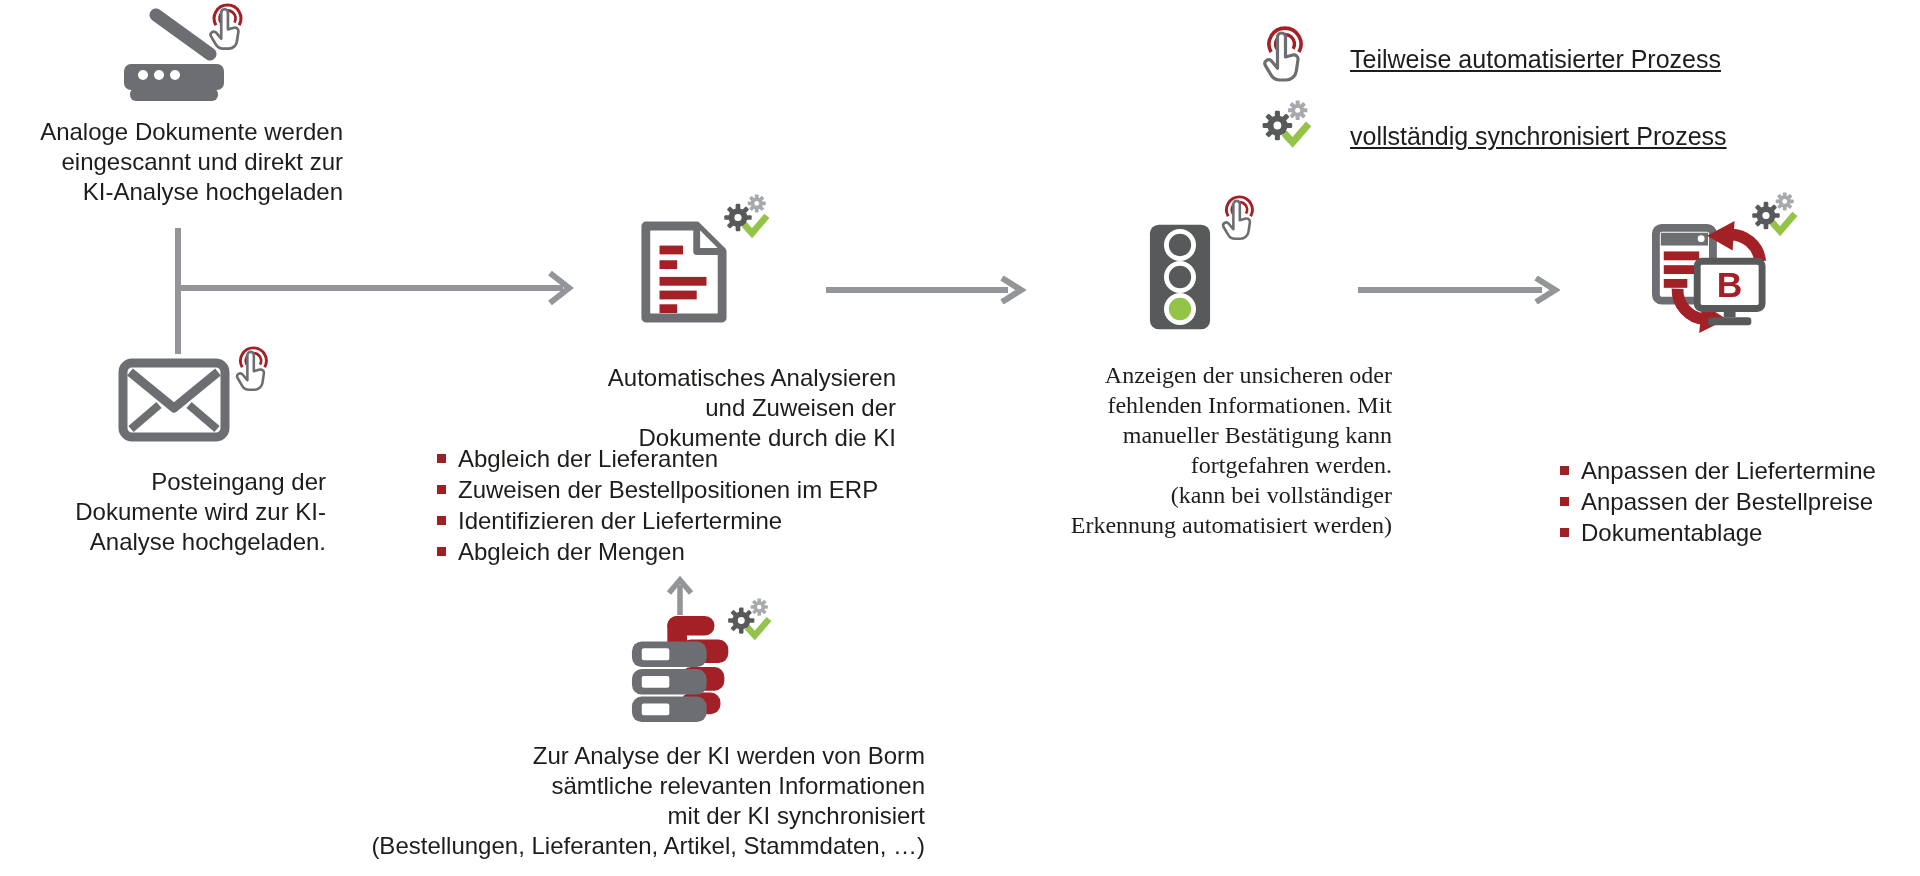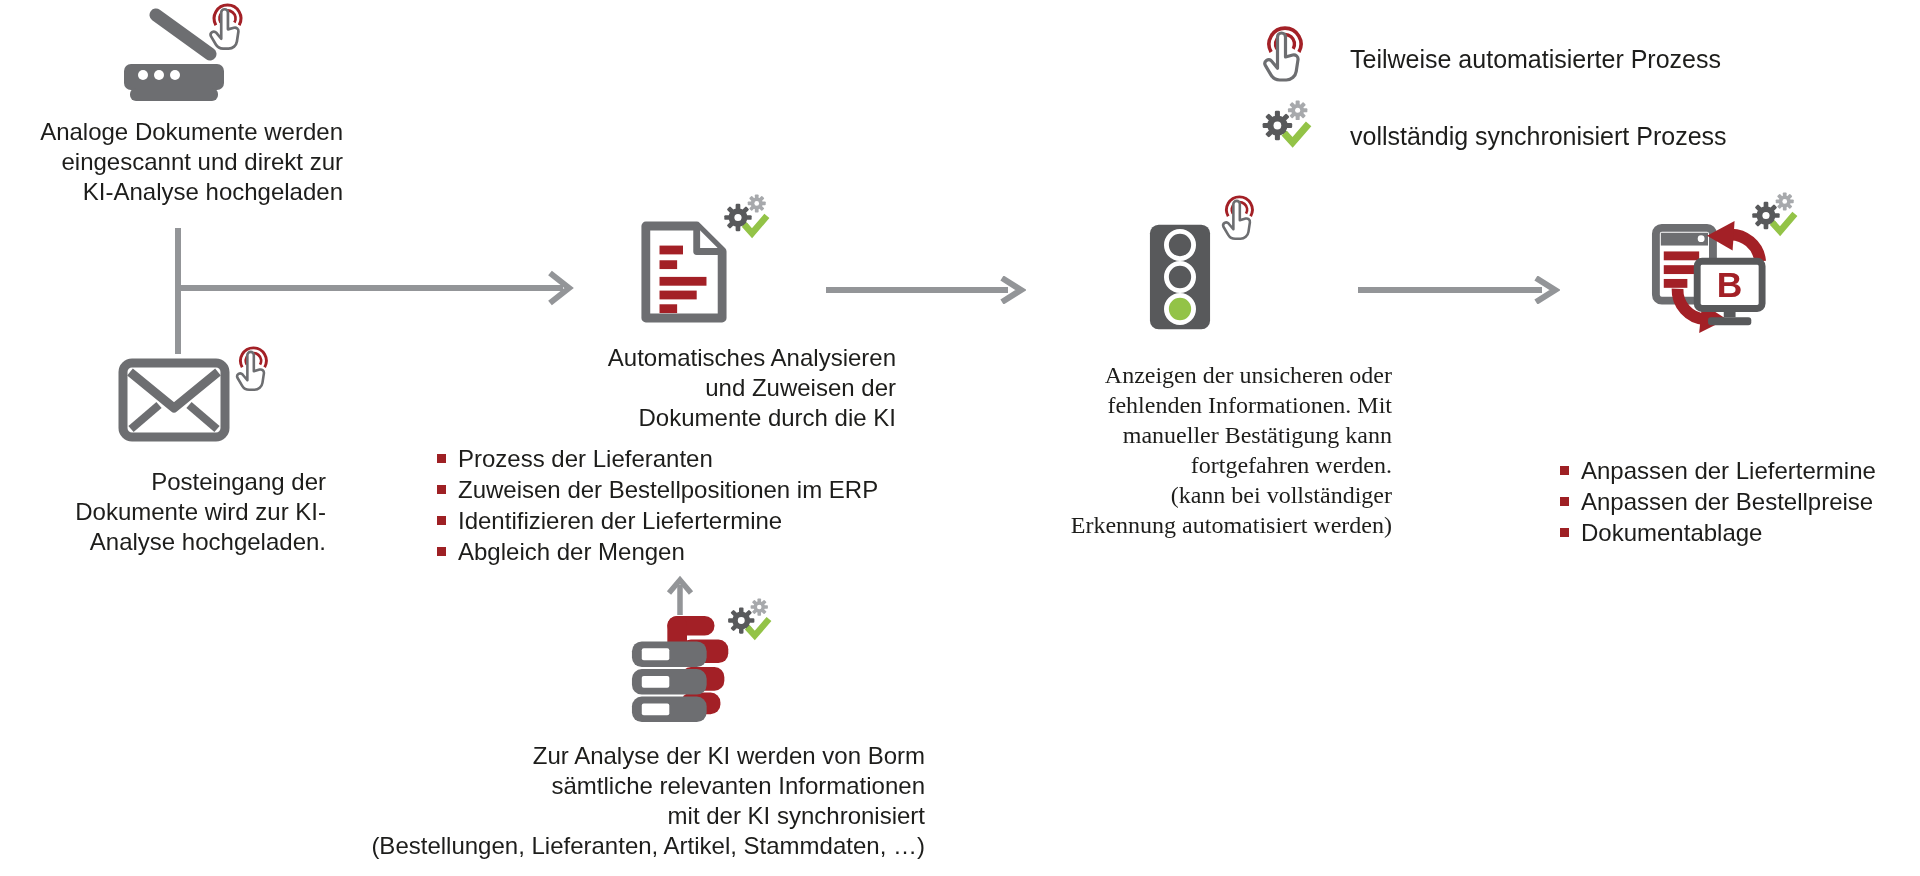--- a/index.html
+++ b/index.html
@@ -1,20 +1,20 @@
 <!DOCTYPE html>
 <html><head>
 <meta charset="utf-8">
 <style>
   html,body{margin:0;padding:0;background:#ffffff;}
   .canvas{position:relative;width:1920px;height:876px;background:#ffffff;overflow:hidden;
           font-family:"Liberation Sans",sans-serif;color:#1d1d1b;}
   .abs{position:absolute;}
   .txt{position:absolute;font-size:24px;line-height:30px;text-align:right;white-space:pre-line;color:#1d1d1b;}
-  .legend-label{position:absolute;font-size:25px;line-height:30px;white-space:nowrap;color:#1d1d1b;}
+  .legend-label{position:absolute;font-size:25px;line-height:30px;white-space:nowrap;color:#1d1d1b;text-decoration:underline;}
   .bullets{position:absolute;margin:0;padding:0;list-style:none;font-size:24px;}
   .bullets li{display:flex;align-items:flex-start;line-height:30px;margin-bottom:1px;text-align:left;}
   .bullets .bmark{flex:0 0 auto;width:9px;height:9px;background:#9e2024;margin:10px 12px 0 0;}
   svg{display:block;}
 </style>
 </head>
 <body>
 
 <div class="canvas">
 
@@ -101,27 +101,27 @@
         <rect x="-2.4" y="-11.5" width="4.8" height="6" rx="1" transform="rotate(180)"></rect>
         <rect x="-2.4" y="-11.5" width="4.8" height="6" rx="1" transform="rotate(225)"></rect>
         <rect x="-2.4" y="-11.5" width="4.8" height="6" rx="1" transform="rotate(270)"></rect>
         <rect x="-2.4" y="-11.5" width="4.8" height="6" rx="1" transform="rotate(315)"></rect>
         <circle r="7.6"></circle>
         <circle r="3" fill="#ffffff"></circle>
       </g>
       <path d="M31 39 L41 50 L60 28" fill="none" stroke="#93c347" stroke-width="8.5"></path>
     </svg>
   </div>
-  <div class="txt" style="left:470px;top:343px;width:426px;">Automatisches Analysieren
+  <div class="txt" style="left:470px;top:363px;width:426px;">Automatisches Analysieren
 und Zuweisen der
 Dokumente durch die KI</div>
   <ul class="bullets" style="left:437px;top:444px;width:520px;">
     <li>
         <span class="bmark"></span>
-        <span>Prozess der Lieferanten</span>
+        <span>Abgleich der Lieferanten</span>
       </li>
     <li>
         <span class="bmark"></span>
         <span>Zuweisen der Bestellpositionen im ERP</span>
       </li>
     <li>
         <span class="bmark"></span>
         <span>Identifizieren der Liefertermine</span>
       </li>
     <li>

